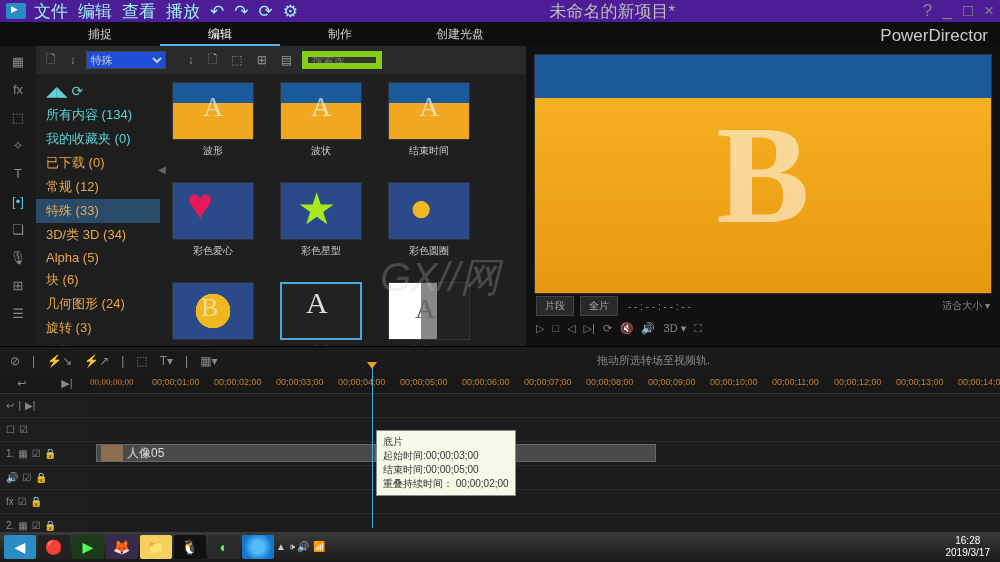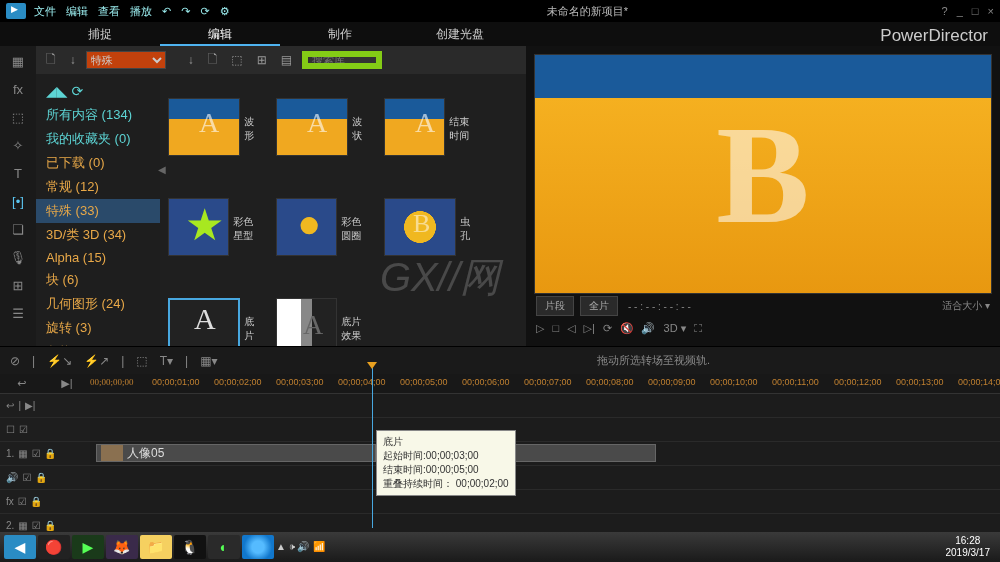--- a/index.html
+++ b/index.html
@@ -1,44 +1,44 @@
 <!DOCTYPE html>
 <html><head>
 <meta charset="utf-8">
 <style>
 * { box-sizing:border-box; margin:0; padding:0; font-family:"Microsoft YaHei",Arial,sans-serif; }
 body { width:1000px; height:562px; background:#1a1a1a; color:#aaa; font-size:11px; overflow:hidden; position:relative; }
-.titlebar { height:22px; background:#000000; display:flex; align-items:center; padding:0 6px; color:#8cc; font-size:11px; }
+.titlebar { height:22px; background:#4c1d95; display:flex; align-items:center; padding:0 6px; color:#8cc; font-size:17px; }
 .titlebar .logo { width:20px; height:16px; background:#2a8cc4; border-radius:2px; margin-right:8px; position:relative; }
 .titlebar .logo:after { content:"▶"; color:#fff; font-size:9px; position:absolute; left:5px; top:1px; }
 .titlebar .menu { color:#9ceef0; margin-right:10px; cursor:pointer; }
 .titlebar .center { flex:1; text-align:center; color:#bbb; }
 .titlebar .winbtns { color:#888; }
 .titlebar .winbtns span { margin-left:6px; }
 .brand { position:absolute; right:12px; top:26px; color:#ccc; font-size:17px; font-weight:300; }
 .tabbar { height:24px; background:#0e0e0e; display:flex; padding-left:40px; }
 .tabbar .tab { width:120px; text-align:center; line-height:24px; color:#ccc; font-size:12px; cursor:pointer; }
 .tabbar .tab.active { border-bottom:2px solid #4fb3f0; color:#fff; }
 .workspace { display:flex; height:300px; background:#1c1c1c; }
 .leftstrip { width:36px; background:#1a1a1a; display:flex; flex-direction:column; align-items:center; padding-top:8px; gap:12px; }
 .leftstrip .ico { width:20px; height:16px; color:#888; font-size:13px; text-align:center; cursor:pointer; }
 .leftstrip .ico.active { color:#5bc5f0; }
 .browser { width:490px; background:#232323; display:flex; flex-direction:column; }
 .btoolbar { height:28px; background:#2a2a2a; display:flex; align-items:center; padding:0 6px; gap:6px; }
 .btoolbar .icn { color:#999; font-size:12px; padding:0 4px; cursor:pointer; }
-.btoolbar select { background:#c2410c; color:#ccc; border:1px solid #444; font-size:11px; height:18px; width:80px; }
+.btoolbar select { background:#1d4ed8; color:#ccc; border:1px solid #444; font-size:11px; height:18px; width:80px; }
 .btoolbar input { background:#333; color:#ccc; border:6px solid #84cc16; font-size:11px; height:18px; width:80px; padding:0 4px; }
 .bcontent { flex:1; display:flex; overflow:hidden; }
 .catlist { width:124px; background:#1e1e1e; padding:6px 0; overflow-y:auto; }
 .catlist .cat { padding:3px 10px; font-size:13px; cursor:pointer; white-space:nowrap; }
 .catlist .cat.teal { color:#5dd5d5; }
 .catlist .cat.orange { color:#e8a848; }
 .catlist .cat.sel { background:#2a4a6a; color:#e8a848; }
 .grid { flex:1; background:#1f1f1f; padding:8px; display:grid; grid-template-columns:repeat(3,90px); grid-auto-rows:90px; gap:10px 18px; align-content:start; position:relative; }
-.grid .item { display:flex; flex-direction:row; align-items:center; cursor:pointer; }
+.grid .item { display:flex; flex-direction:column; align-items:center; cursor:pointer; }
 .grid .thumb { width:82px; height:58px; border:1px solid #333; }
 .grid .thumb.sel { border:2px solid #48a8e0; }
 .grid .label { font-size:10px; color:#ccc; margin-top:4px; text-align:center; }
 .grid .arrow { position:absolute; left:-2px; top:90px; color:#666; font-size:10px; }
 .preview { flex:1; background:#111; display:flex; flex-direction:column; padding:8px; }
 .pcanvas { flex:1; background:linear-gradient(180deg,#1a5a9a 0%,#1a5a9a 18%,#f5b020 18%,#e89810 100%); display:flex; align-items:center; justify-content:center; border:1px solid #333; position:relative; }
 .pcanvas .bigB { font-size:140px; color:rgba(255,255,255,0.55); font-family:Georgia,serif; font-weight:bold; }
 .pcanvas:before { content:""; position:absolute; top:12%; left:0; right:0; height:20px; background:radial-gradient(ellipse at 30% 0%, #1a5a9a 40%, transparent 41%),radial-gradient(ellipse at 70% 0%, #1a5a9a 40%, transparent 41%); }
 .pcontrols { height:24px; display:flex; align-items:center; gap:6px; padding:4px 2px; }
 .pcontrols .btn { background:#2a2a2a; color:#aaa; font-size:10px; padding:2px 8px; border:1px solid #444; cursor:pointer; }
@@ -141,39 +141,43 @@
     </div>
     <div class="bcontent">
       <div class="catlist" id="catlist">
         <div class="cat teal" style="font-size:14px;padding-bottom:4px">◢◣ ⟳</div>
       <div class="cat teal">所有内容  (134)</div>
           <div class="cat teal">我的收藏夹  (0)</div>
           <div class="cat orange">已下载  (0)</div>
           <div class="cat orange">常规  (12)</div>
           <div class="cat orange sel">特殊  (33)</div>
           <div class="cat orange">3D/类 3D  (34)</div>
-          <div class="cat orange">Alpha  (15)</div>
+          <div class="cat orange">Alpha  (5)</div>
           <div class="cat orange">块  (6)</div>
           <div class="cat orange">几何图形  (24)</div>
           <div class="cat orange">旋转  (3)</div>
           <div class="cat orange">条纹  (2)</div>
         </div>
       <div class="grid" id="grid">
         <span class="arrow">◀</span>
       <div class="item">
             <div class="thumb th-wave"></div>
             <div class="label">波形</div>
           </div>
           <div class="item">
             <div class="thumb th-wave"></div>
             <div class="label">波状</div>
           </div>
           <div class="item">
             <div class="thumb th-wave"></div>
             <div class="label">结束时间</div>
+          </div>
+          <div class="item">
+            <div class="thumb th-heart"></div>
+            <div class="label">彩色爱心</div>
           </div>
           <div class="item">
             <div class="thumb th-star"></div>
             <div class="label">彩色星型</div>
           </div>
           <div class="item">
             <div class="thumb th-circ"></div>
             <div class="label">彩色圆圈</div>
           </div>
           <div class="item">

